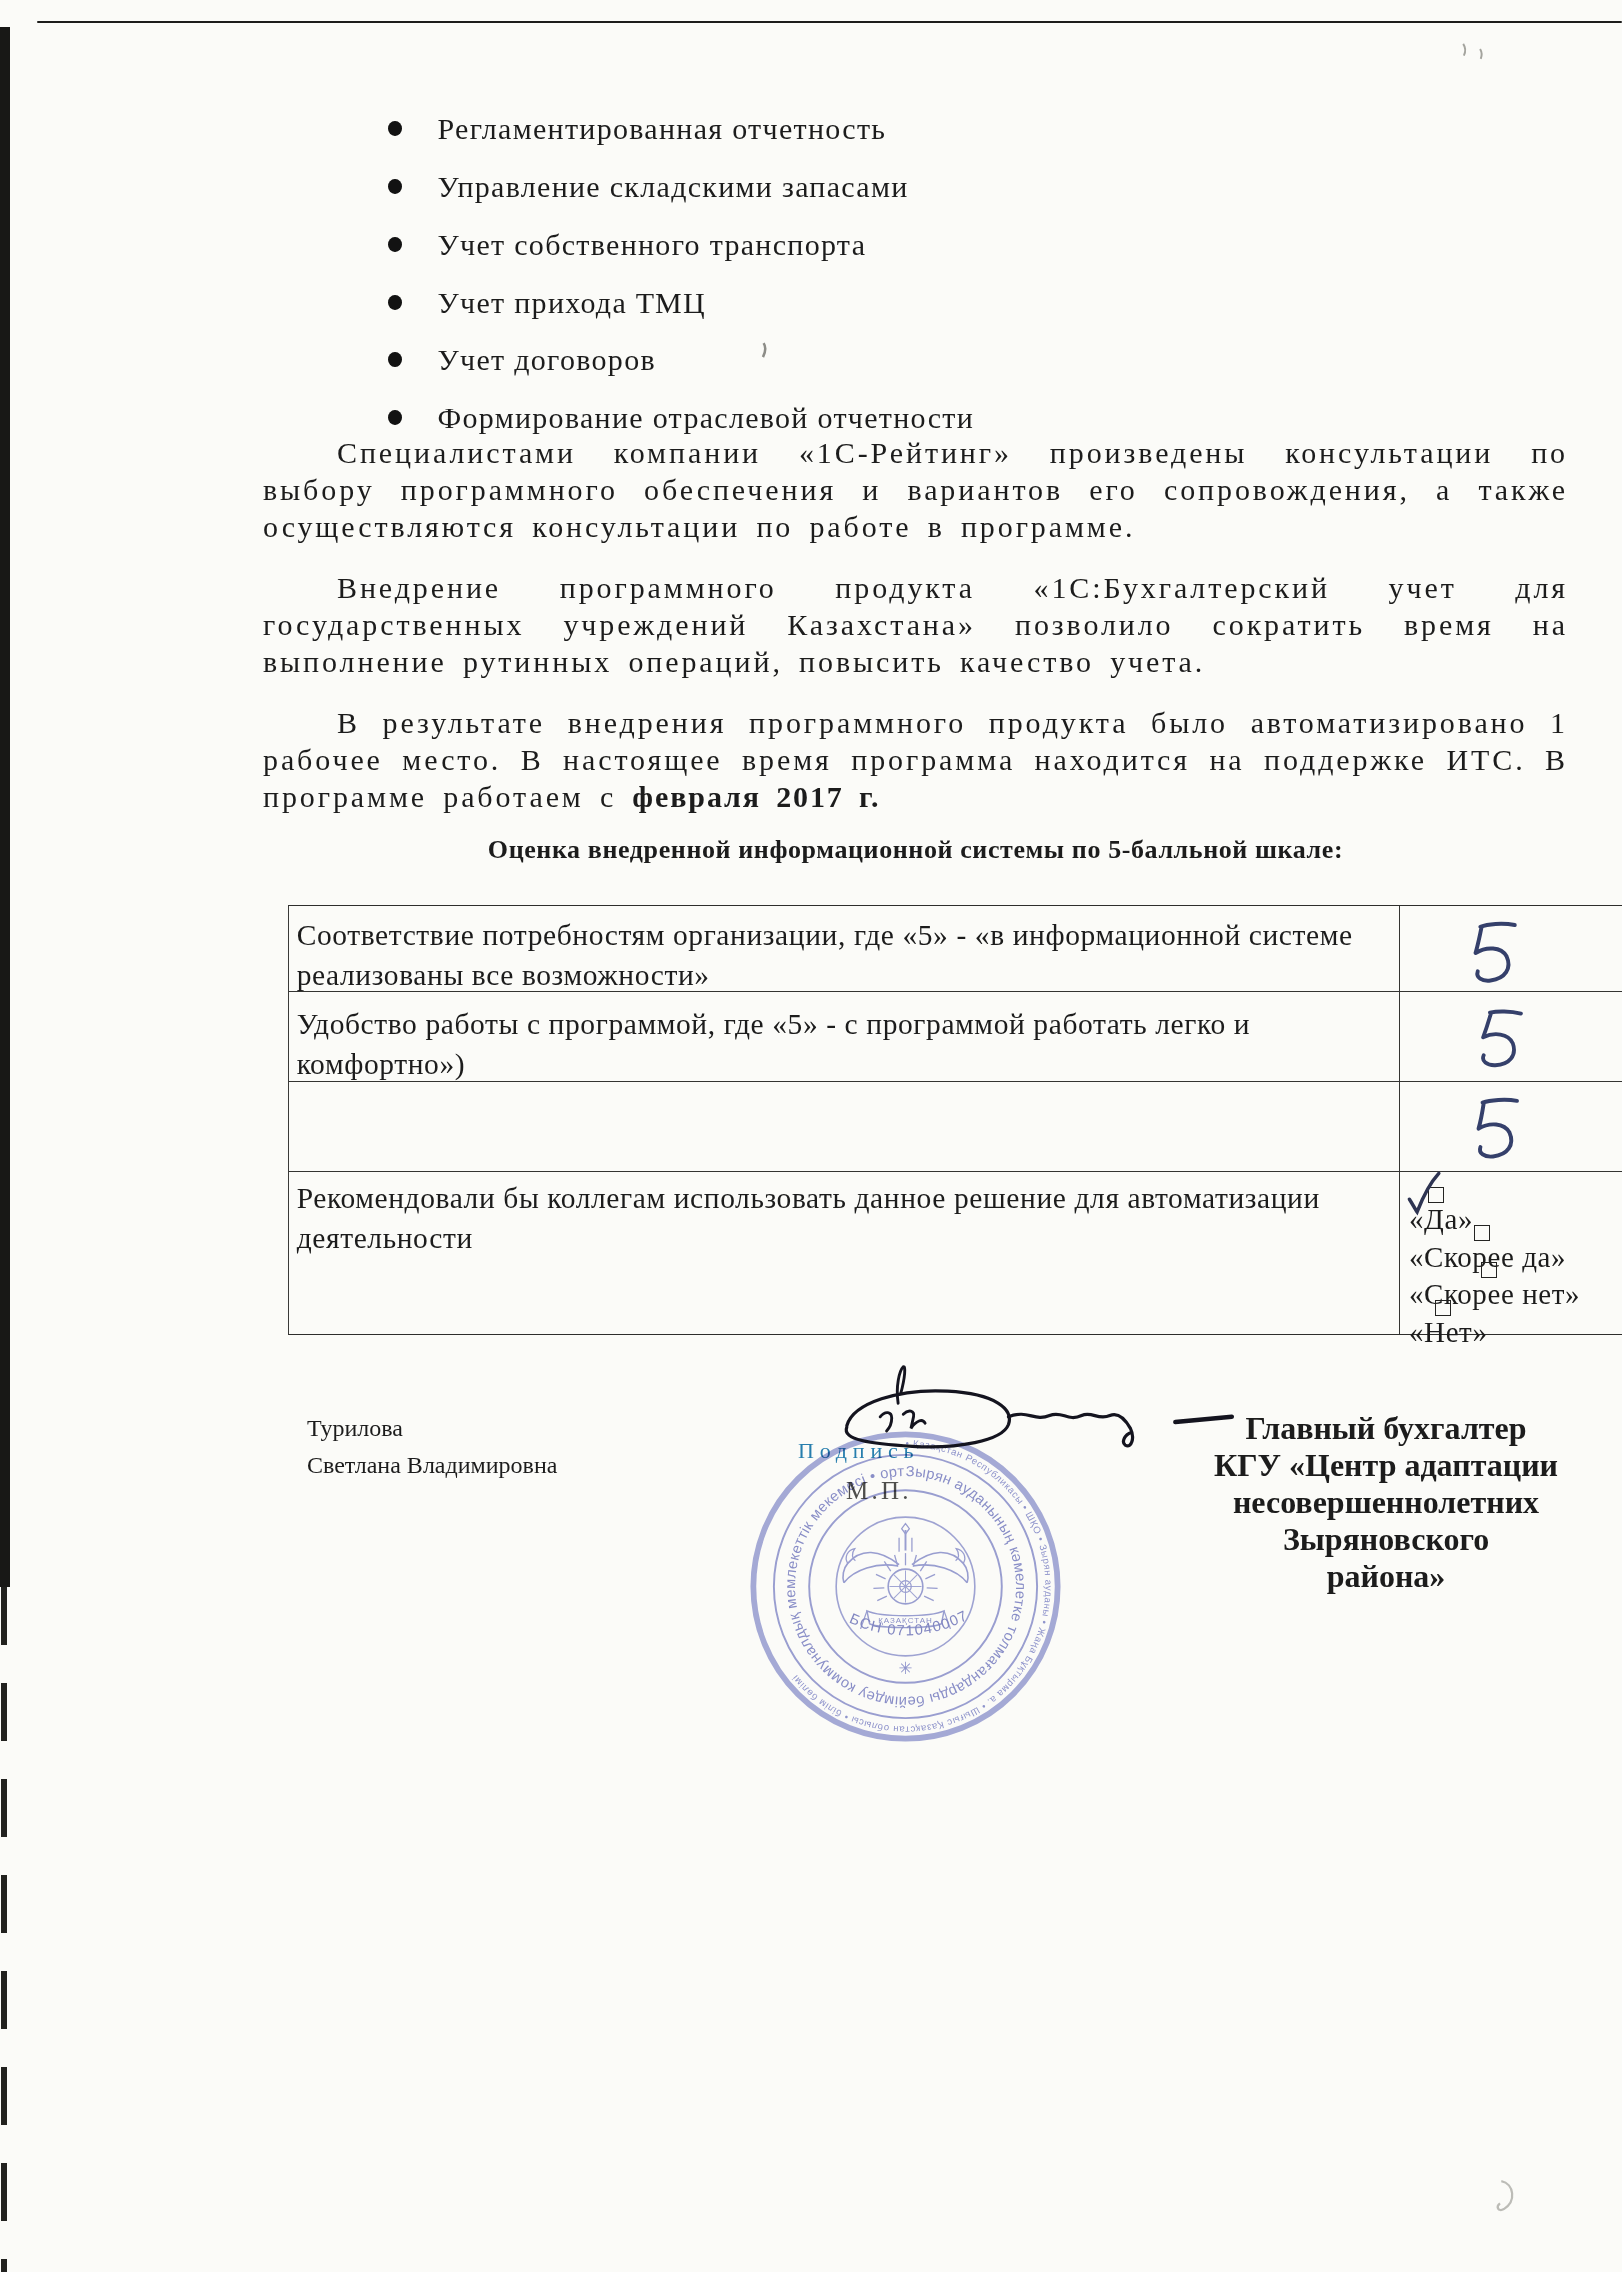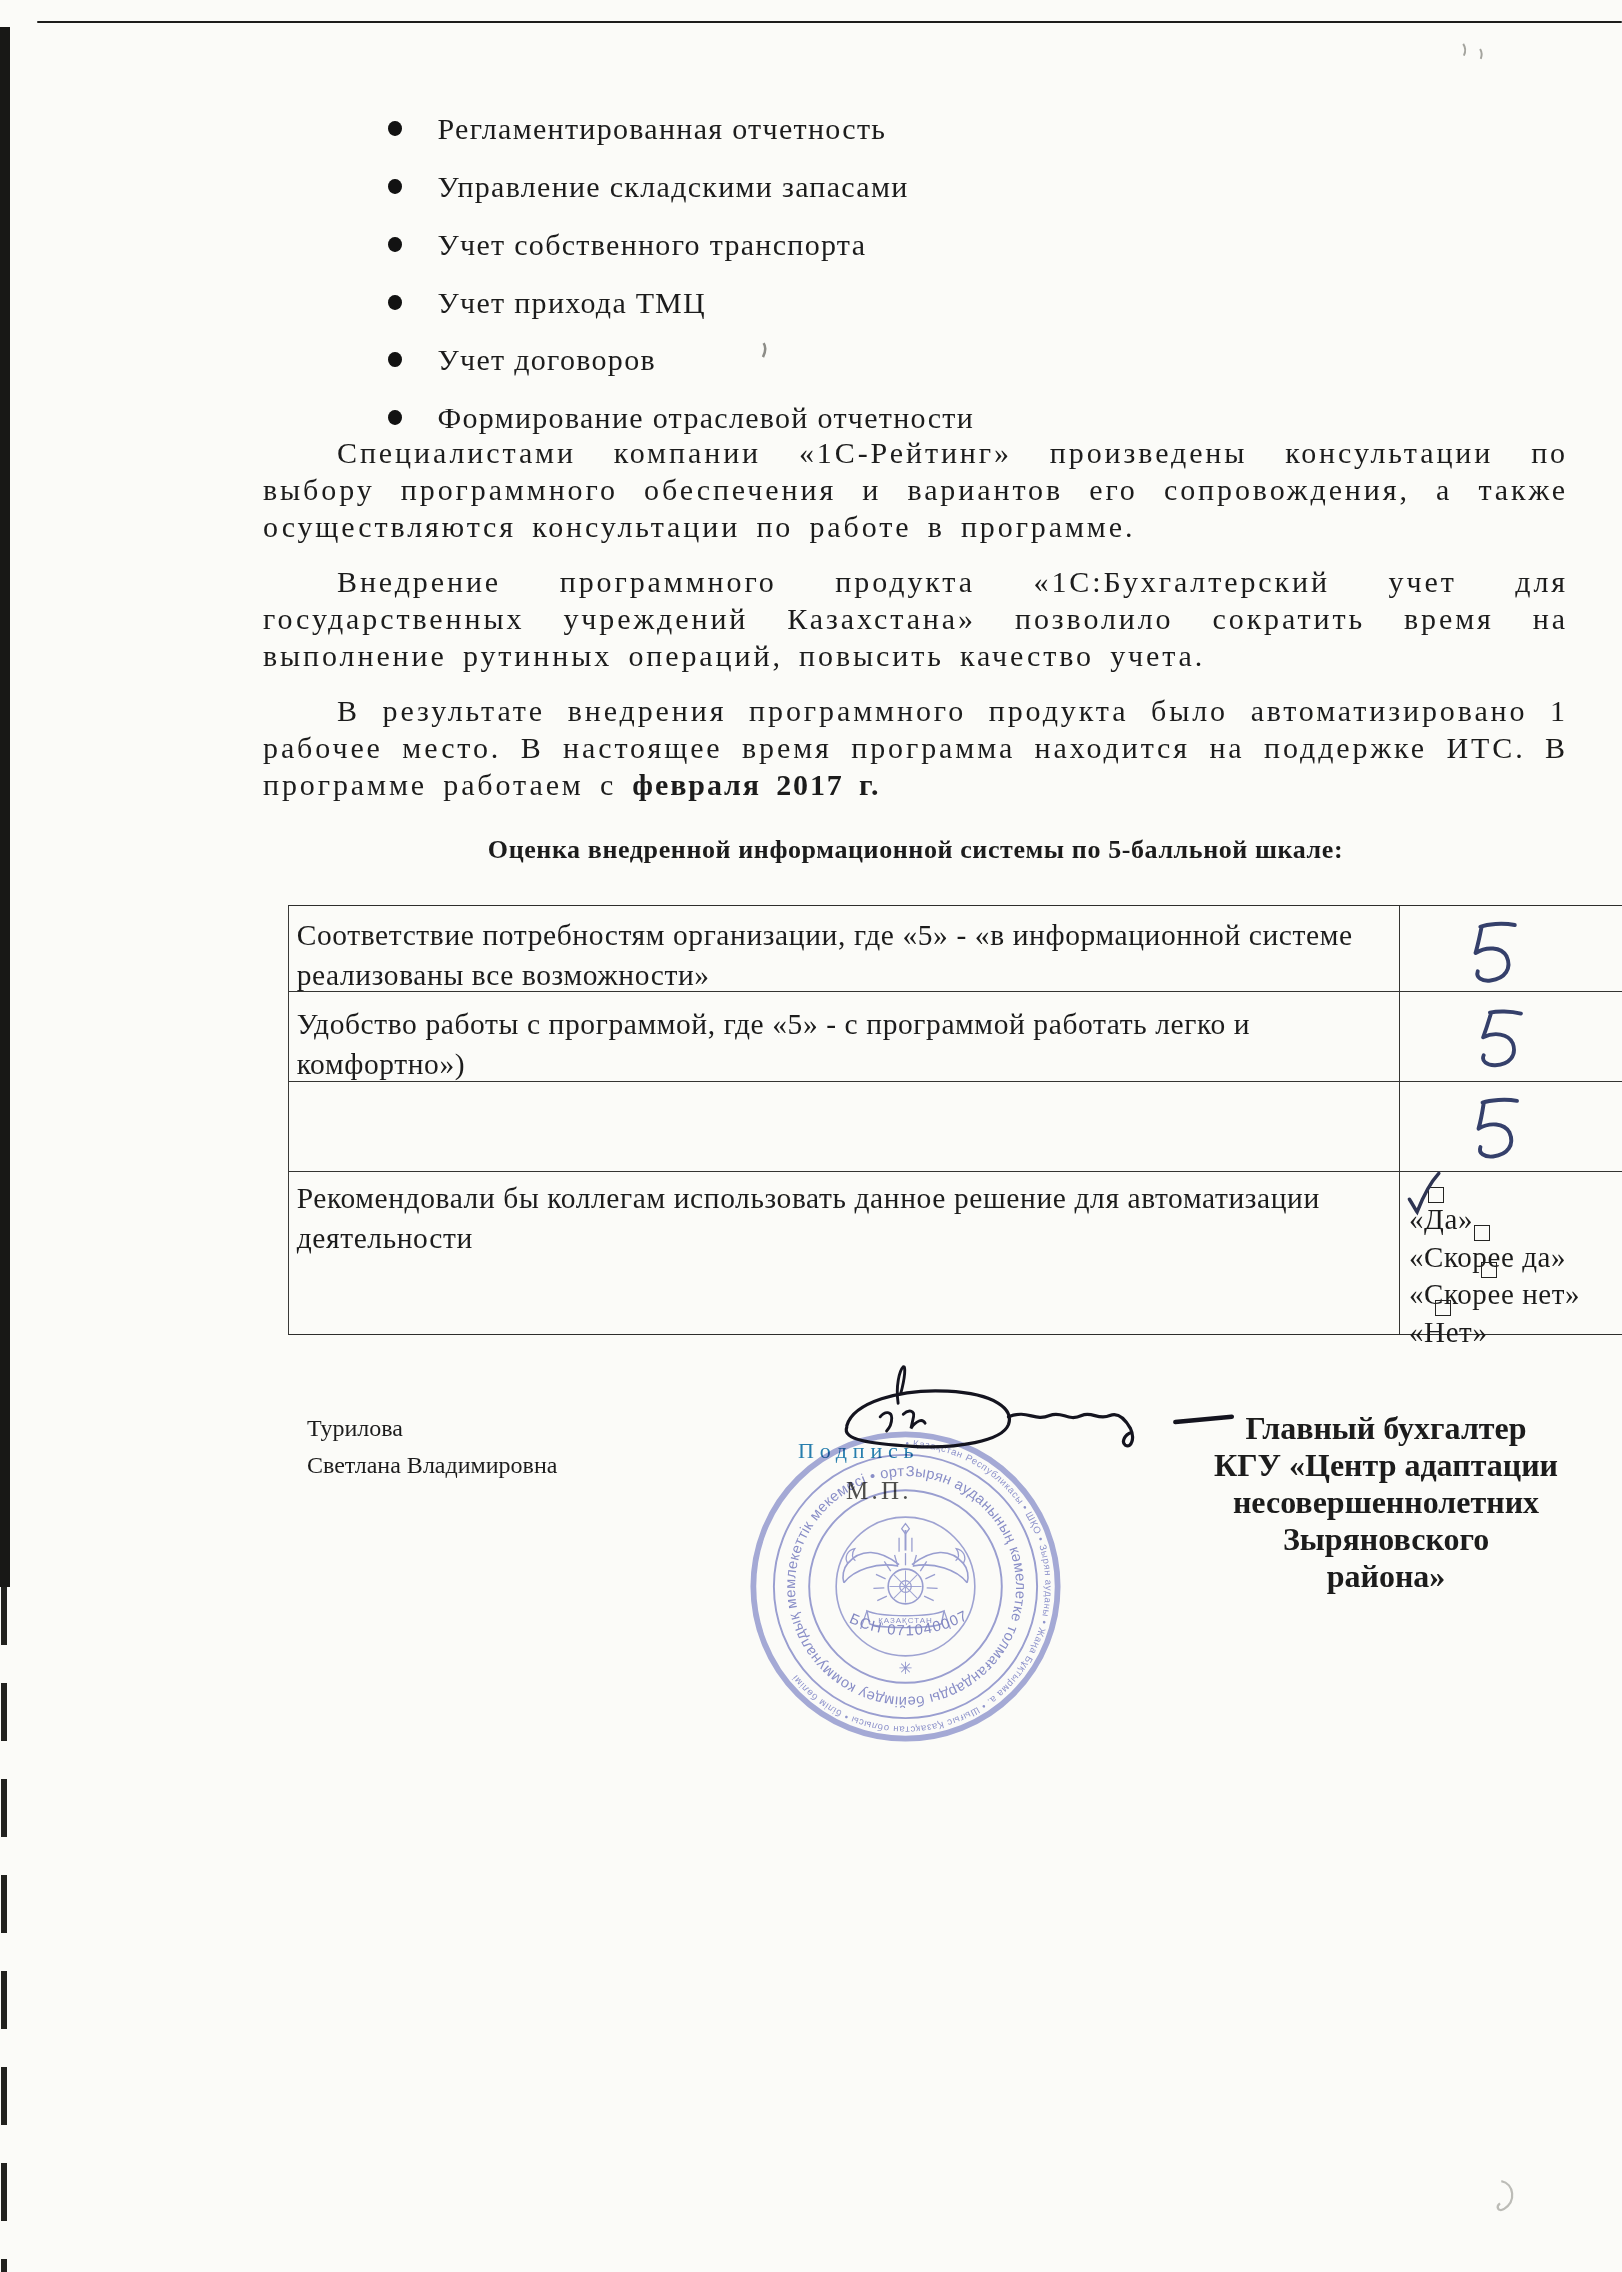--- a/index.html
+++ b/index.html
@@ -16,21 +16,21 @@
     background:repeating-linear-gradient(#22221f 0 58px,transparent 58px 96px);}
   .top-line{left:37px;top:20.5px;width:1585px;height:2.6px;background:#1d1d1b;border-radius:1.3px;}
   
   .bullet-row{left:388px;width:963px;height:39px;display:flex;align-items:center;}
   .bullet-dot{width:13.5px;height:14.8px;border-radius:50%;background:#121212;margin-right:36px;flex:0 0 auto;}
   .bullet-text{font-size:30px;letter-spacing:1.3px;white-space:nowrap;}
   
   .paras{left:263px;top:434px;width:1305px;font-size:30px;line-height:37px;
     text-align:justify;letter-spacing:2.9px;word-spacing:5.8px;}
   .paras p{margin:0;text-indent:74px;}
-  .paras p + p{margin-top:18px;}
+  .paras p + p{margin-top:24px;}
   .paras strong{letter-spacing:1.9px;}
   
   .heading{left:263px;top:835px;width:1305px;text-align:center;font-weight:bold;
     font-size:26px;letter-spacing:0.6px;}
   
   .tbl{left:288px;top:905px;width:1334px;height:428px;
     border-top:1.9px solid #2e2e2c;border-left:1.3px solid #3a3a38;border-bottom:1.9px solid #2e2e2c;font-family:Liberation Serif, serif;}
   .tbl .hline{position:absolute;left:0;width:100%;height:1.3px;background:#343432;}
   .tbl .vline{position:absolute;left:1110px;top:0;width:1.3px;height:100%;background:#343432;}
   .cell{position:absolute;left:7.7px;width:1092px;font-size:29.5px;line-height:40px;letter-spacing:0.6px;}

